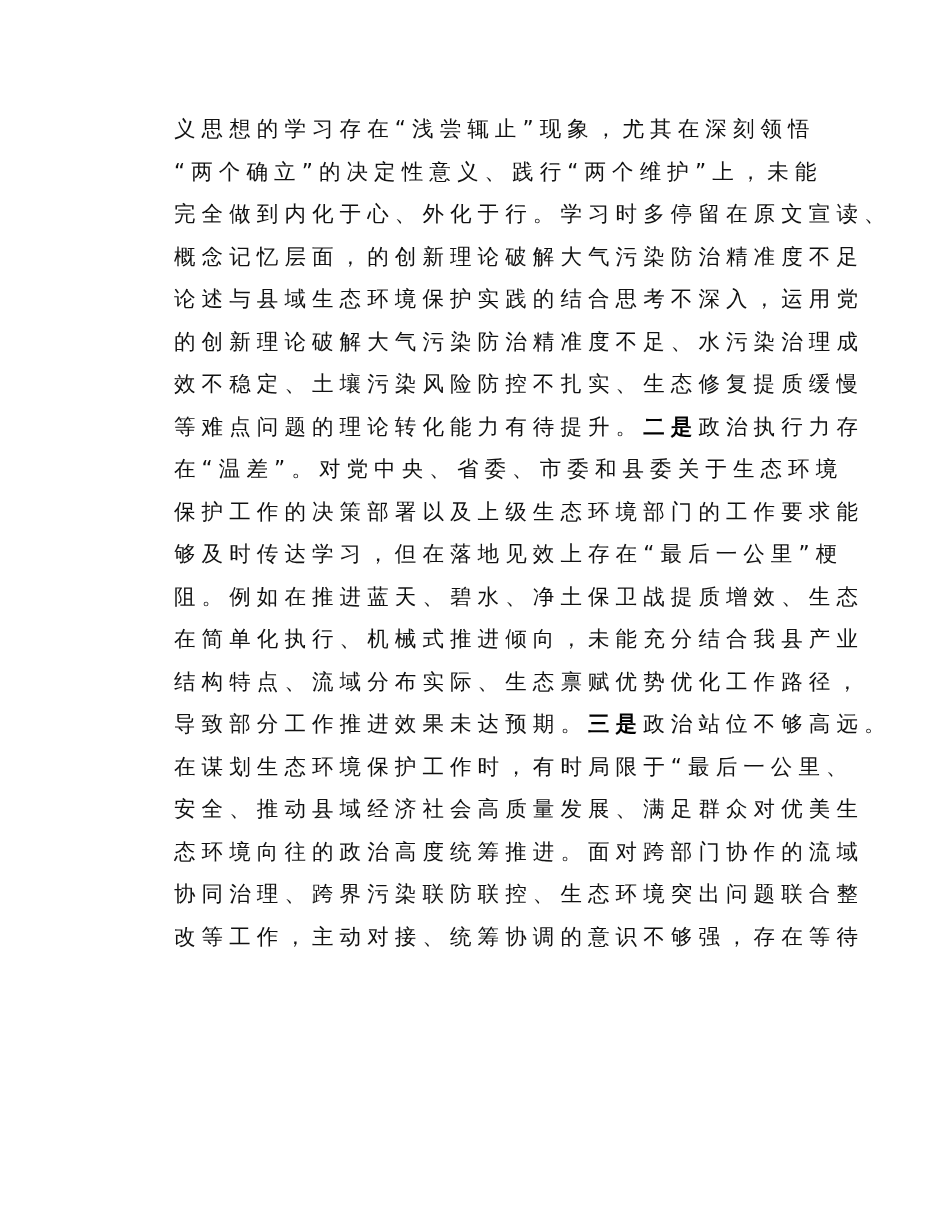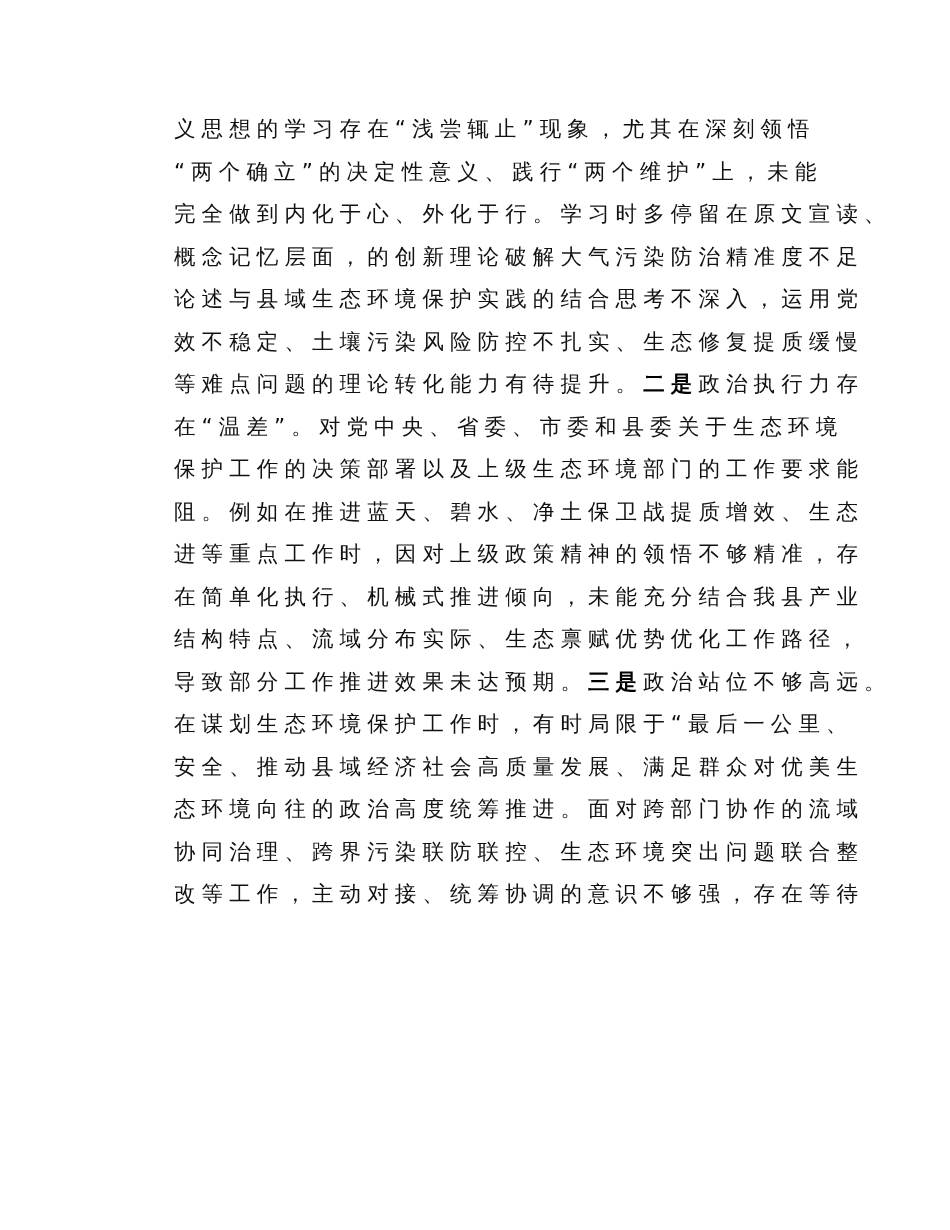--- a/index.html
+++ b/index.html
@@ -46,26 +46,27 @@
 </head>
 <body>
 
 <div class="page">
   <div class="body-text">
     <div class="line"><span>义思想的学习存在“浅尝辄止”现象，尤其在深刻领悟</span></div>
     <div class="line"><span>“两个确立”的决定性意义、践行“两个维护”上，未能</span></div>
     <div class="line"><span>完全做到内化于心、外化于行。学习时多停留在原文宣读、</span></div>
     <div class="line"><span>概念记忆层面，的创新理论破解大气污染防治精准度不足</span></div>
     <div class="line"><span>论述与县域生态环境保护实践的结合思考不深入，运用党</span></div>
+    <div class="line"><span>的创新理论破解大气污染防治精准度不足、水污染治理成</span></div>
     <div class="line"><span>效不稳定、土壤污染风险防控不扎实、生态修复提质缓慢</span></div>
     <div class="line"><span>等难点问题的理论转化能力有待提升。</span><span class="b">二是</span><span>政治执行力存</span></div>
     <div class="line"><span>在“温差”。对党中央、省委、市委和县委关于生态环境</span></div>
     <div class="line"><span>保护工作的决策部署以及上级生态环境部门的工作要求能</span></div>
+    <div class="line"><span>够及时传达学习，但在落地见效上存在“最后一公里”梗</span></div>
     <div class="line"><span>阻。例如在推进蓝天、碧水、净土保卫战提质增效、生态</span></div>
-    <div class="line"><span>进等重点工作时，因对上级政策精神的领悟不够精准，存</span></div>
     <div class="line"><span>在简单化执行、机械式推进倾向，未能充分结合我县产业</span></div>
     <div class="line"><span>结构特点、流域分布实际、生态禀赋优势优化工作路径，</span></div>
     <div class="line"><span>导致部分工作推进效果未达预期。</span><span class="b">三是</span><span>政治站位不够高远。</span></div>
     <div class="line"><span>在谋划生态环境保护工作时，有时局限于“最后一公里、</span></div>
     <div class="line"><span>安全、推动县域经济社会高质量发展、满足群众对优美生</span></div>
     <div class="line"><span>态环境向往的政治高度统筹推进。面对跨部门协作的流域</span></div>
     <div class="line"><span>协同治理、跨界污染联防联控、生态环境突出问题联合整</span></div>
     <div class="line"><span>改等工作，主动对接、统筹协调的意识不够强，存在等待</span></div>
   </div>
 </div>

